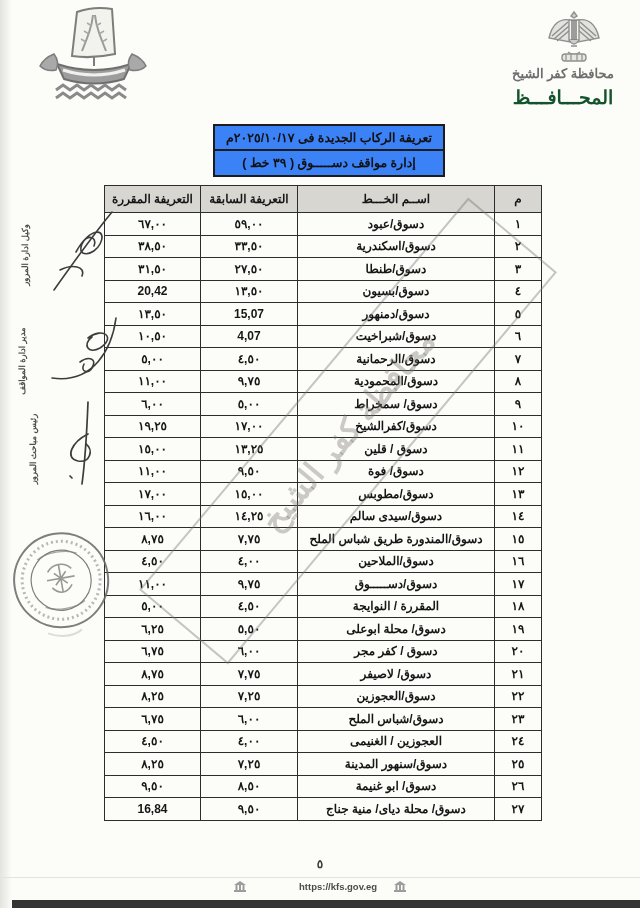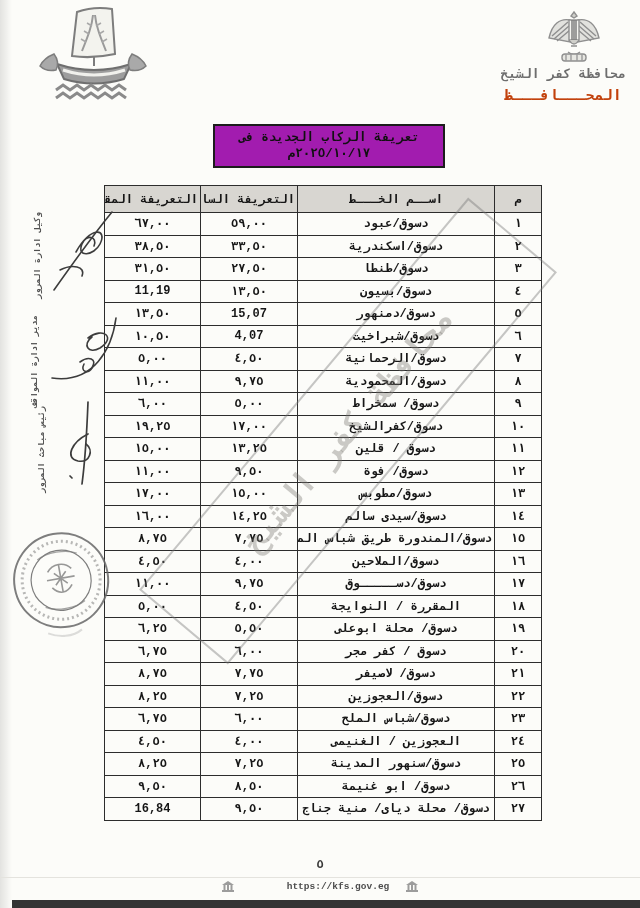--- a/index.html
+++ b/index.html
@@ -1,37 +1,37 @@
 <!DOCTYPE html>
 <html lang="ar"><head>
 <meta charset="utf-8">
 <style>
   html,body { margin:0; padding:0; background:#9a9a9a; }
   .page {
     position:relative; width:640px; height:908px; margin:0 auto;
     background:#fcfcf9; overflow:hidden;
-    font-family:Liberation Mono, monospace;
+    font-family:Liberation Sans, sans-serif;
   }
   
   .scan-edge-left { position:absolute; left:0; top:0; width:12px; height:100%;
     background:linear-gradient(to right, rgba(0,0,0,.10), rgba(0,0,0,0)); pointer-events:none; }
   .scan-bar-bottom { position:absolute; left:12px; bottom:0; width:628px; height:8px; background:#343434; }
   .footer-rule { position:absolute; top:877px; left:0; width:100%; border-top:1px solid #e4e3de; }
 
   
   .boat-logo { position:absolute; left:30px; top:2px; width:126px; height:104px; }
   .eagle-emblem { position:absolute; left:544px; top:8px; width:60px; height:58px; }
   .gov-name { position:absolute; left:488px; top:66px; width:150px; text-align:center;
     font-size:13px; font-weight:bold; color:#6e6e6e; direction:rtl; }
   .gov-office { position:absolute; left:488px; top:86px; width:150px; text-align:center;
-    font-size:15px; font-weight:bold; color:#c2410c; direction:rtl; }
+    font-size:19px; font-weight:bold; color:#14532d; direction:rtl; }
 
   
   .title-box { position:absolute; left:213px; top:124px; width:228px;
-    border:2px solid #1c1c1c; background:#a21caf; direction:rtl; }
+    border:2px solid #1c1c1c; background:#3b82f6; direction:rtl; }
   .title-box .t-row { text-align:center; font-size:12.5px; font-weight:bold; color:#101010;
     padding:4px 4px 3px; line-height:1.3; }
   .title-box .t-row + .t-row { border-top:2px solid #1c1c1c; }
 
   
   table.fare-table { position:absolute; left:104px; top:185px; width:437px;
     border-collapse:collapse; direction:rtl; table-layout:fixed; background:transparent; }
   .fare-table th, .fare-table td { border:1.6px solid #2d2d2d; text-align:center;
     font-weight:bold; color:#161616; padding:0 2px; overflow:hidden; white-space:nowrap; }
   .fare-table th { height:26px; background:#d8d6d1; font-size:12px; }
@@ -114,20 +114,21 @@
       <rect x="18" y="46" width="24" height="7" rx="3" fill="#e7e7e2"></rect>
       <path d="M22,46 v7 M27,46 v7 M33,46 v7 M38,46 v7" stroke="#9a9a9a"></path>
     </g>
   </svg>
 
   <div class="gov-name">محافظة كفر الشيخ</div>
   <div class="gov-office">المحـــافـــظ</div>
 
   <div class="title-box">
     <div class="t-row">تعريفة الركاب الجديدة فى ٢٠٢٥/١٠/١٧م</div>
+    <div class="t-row">إدارة مواقف دســـــوق ( ٣٩ خط )</div>
   </div>
 
   <table class="fare-table">
     <colgroup>
       <col class="col-index">
         <col class="col-name">
         <col class="col-prev">
         <col class="col-appr">
     </colgroup>
     <thead>
@@ -154,21 +155,21 @@
         <tr>
       <td>٣</td>
       <td>دسوق/طنطا</td>
       <td>٢٧,٥٠</td>
       <td>٣١,٥٠</td>
     </tr>
         <tr>
       <td>٤</td>
       <td>دسوق/بسيون</td>
       <td>١٣,٥٠</td>
-      <td>11,19</td>
+      <td>20,42</td>
     </tr>
         <tr>
       <td>٥</td>
       <td>دسوق/دمنهور</td>
       <td>15,07</td>
       <td>١٣,٥٠</td>
     </tr>
         <tr>
       <td>٦</td>
       <td>دسوق/شبراخيت</td>

